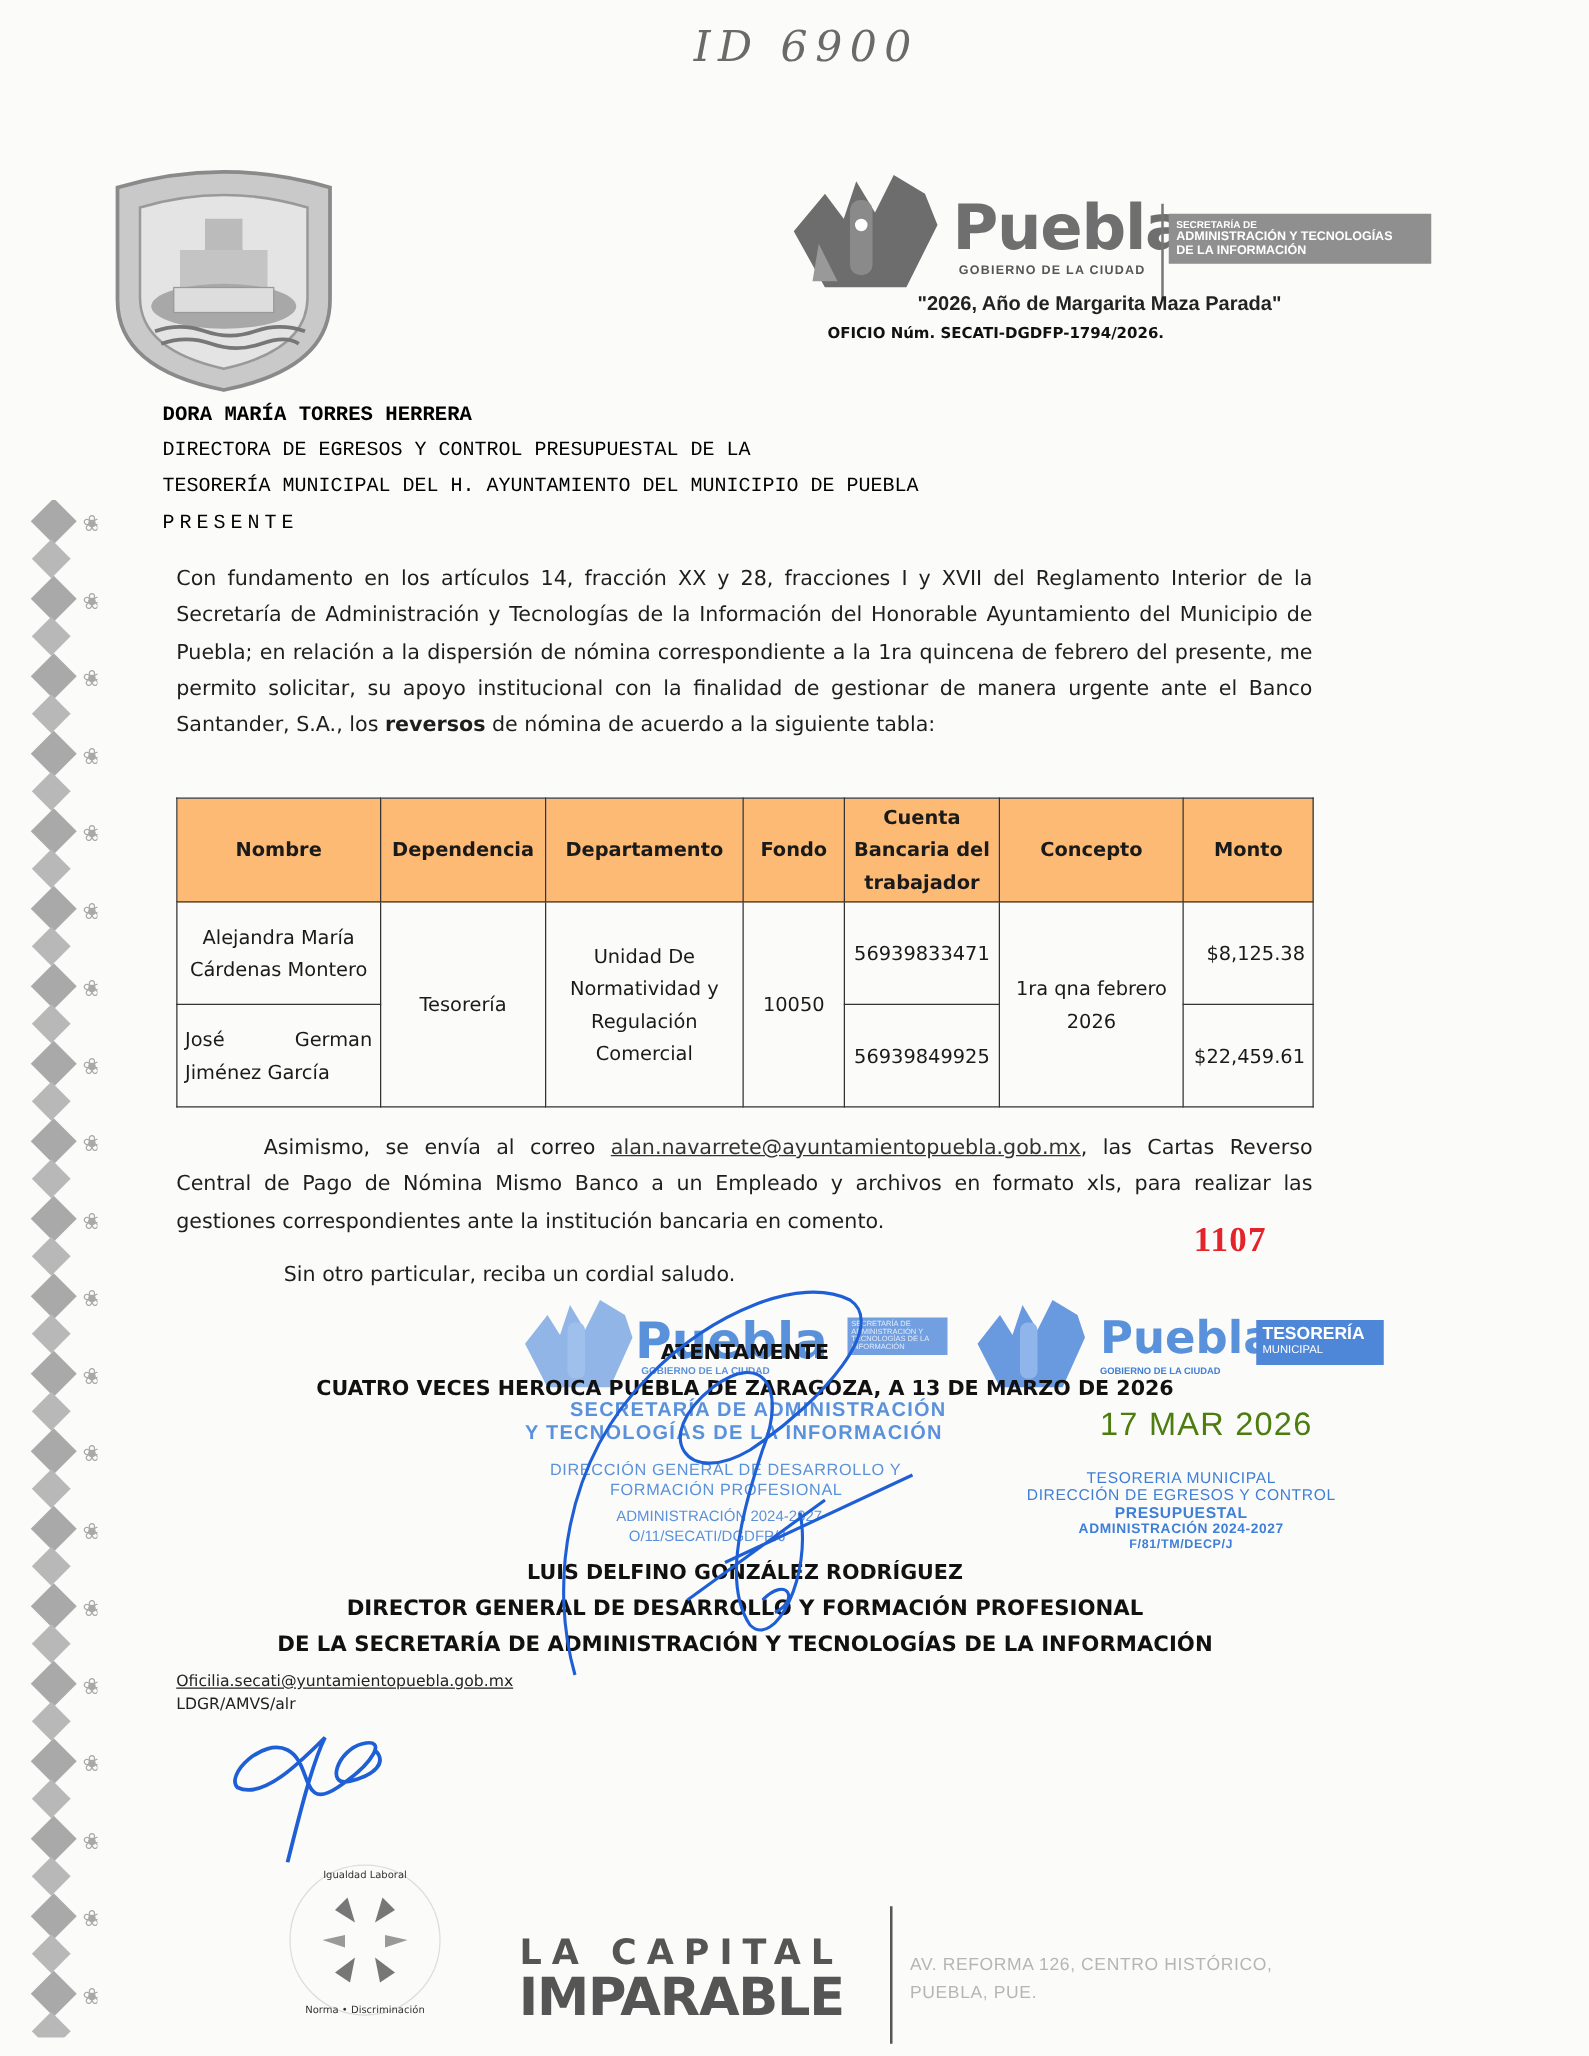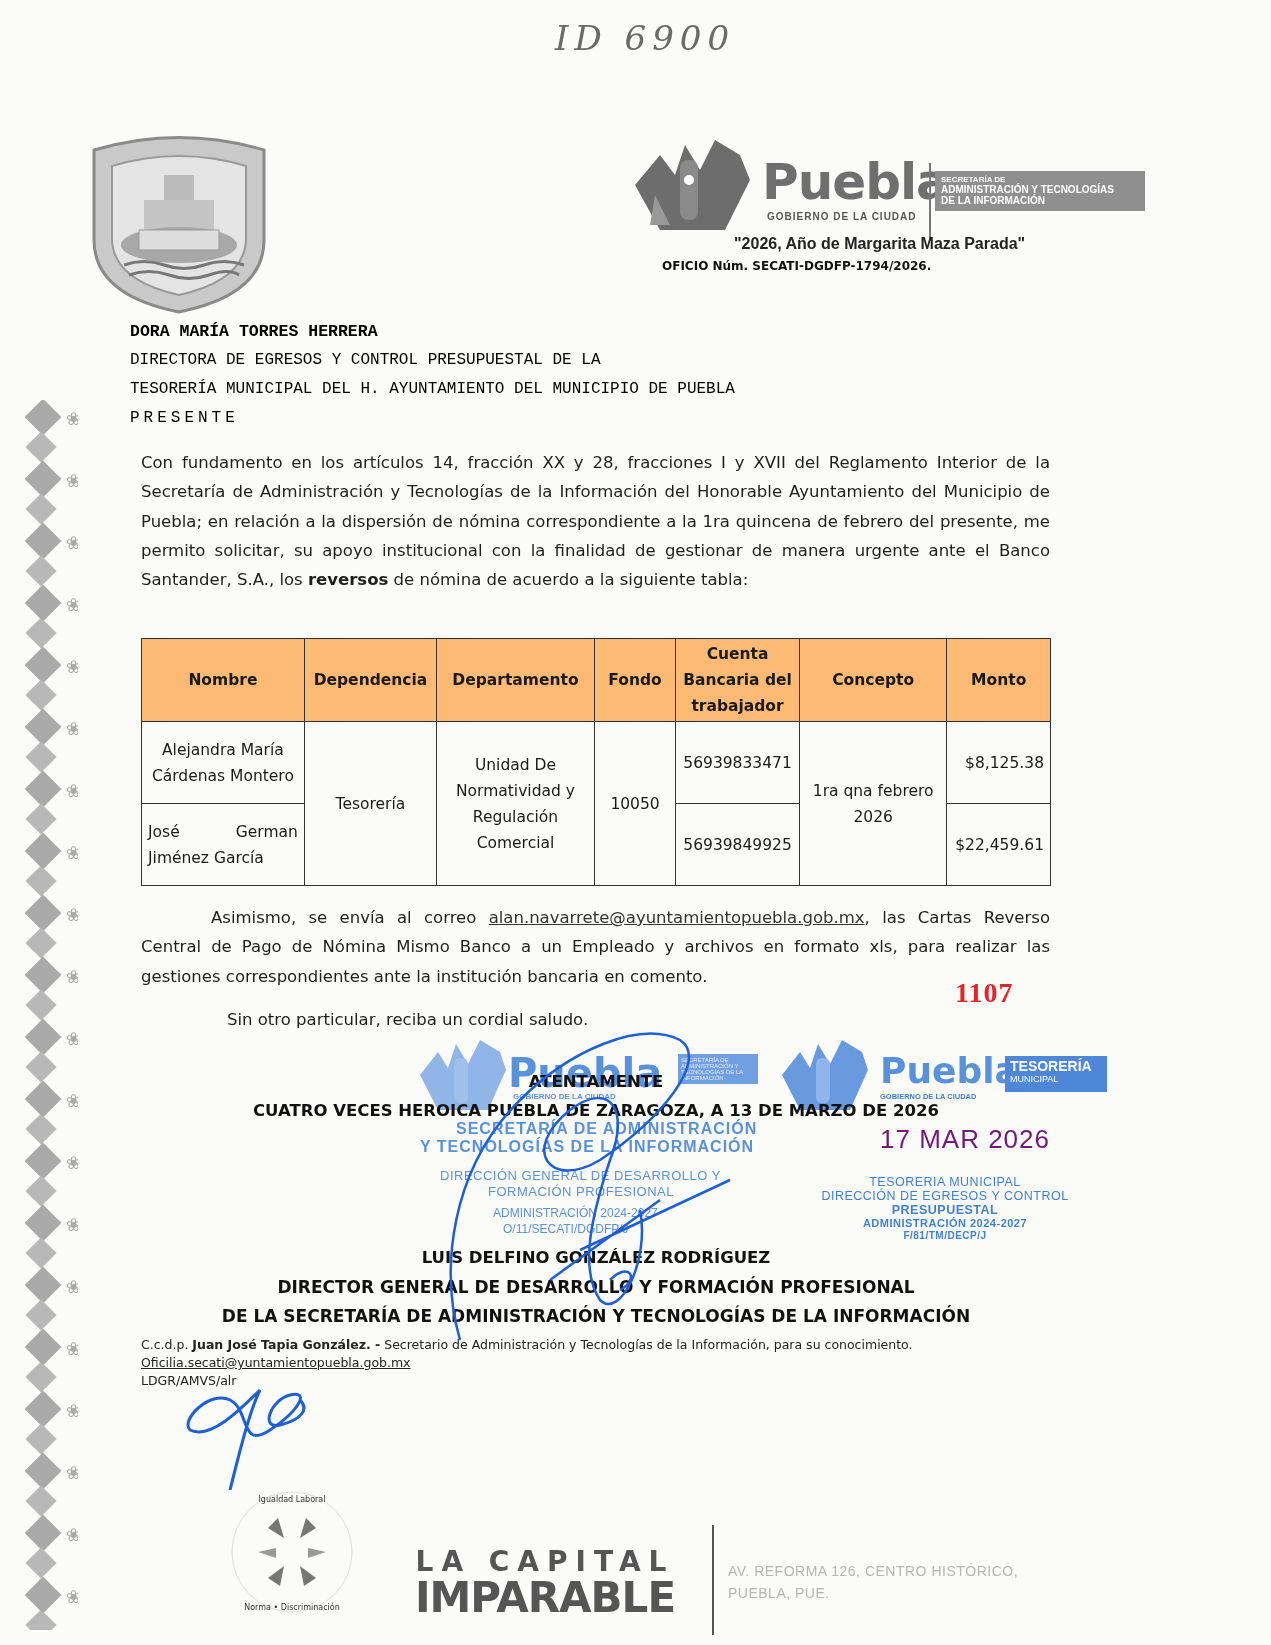--- a/index.html
+++ b/index.html
@@ -64,21 +64,21 @@
   .stamp1 .s-l5 { position: absolute; left: 75px; top: 166px; font-size: 12px; }
   .stamp1 .s-l6 { position: absolute; left: 85px; top: 182px; font-size: 12px; }
   .stamp1 .s-art, .stamp2 .s-art { position: absolute; left: 0; top: 0; width: 90px; height: 70px; }
 
   .stamp2 { position: absolute; left: 780px; top: 1032px; width: 330px; height: 220px; color: #3f7fd6; }
   .stamp2 .s-word { position: absolute; left: 100px; top: 18px; font-size: 36px; font-weight: bold; font-family: "DejaVu Sans", sans-serif; opacity: 0.85; }
   .stamp2 .s-box { position: absolute; left: 225px; top: 24px; width: 102px; height: 36px; background: #4f87d8; color: #fff; padding: 2px 5px; }
   .stamp2 .s-box .t1 { font-size: 14px; font-weight: bold; }
   .stamp2 .s-box .t2 { font-size: 9px; }
   .stamp2 .s-sub { position: absolute; left: 100px; top: 60px; font-size: 7.5px; font-weight: bold; }
-  .stamp2 .s-date { position: absolute; left: 100px; top: 92px; font-family: "Liberation Sans", sans-serif; font-size: 26px; color: #701a75; letter-spacing: 1px; }
+  .stamp2 .s-date { position: absolute; left: 100px; top: 92px; font-family: "Liberation Sans", sans-serif; font-size: 26px; color: #4d7c0f; letter-spacing: 1px; }
   .stamp2 .s-t { position: absolute; left: 0; width: 330px; text-align: center; font-size: 12.5px; letter-spacing: 0.5px; }
   .stamp2 .t-a { top: 143px; }
   .stamp2 .t-b { top: 157px; }
   .stamp2 .t-c { top: 171px; font-weight: bold; }
   .stamp2 .t-d { top: 185px; font-size: 11px; font-weight: bold; }
   .stamp2 .t-e { top: 198px; font-size: 10px; font-weight: bold; }
 
   .sign-center { position: absolute; left: 141px; width: 910px; text-align: center; font-family: "DejaVu Sans", sans-serif; font-weight: bold; color: #111; }
   .atentamente { top: 1072px; font-size: 16.5px; }
   .lugar-fecha { top: 1101px; font-size: 16.5px; }
@@ -323,21 +323,20 @@
 <div class="sign-center lugar-fecha">CUATRO VECES HEROICA PUEBLA DE ZARAGOZA, A 13 DE MARZO DE 2026</div>
 <div class="sign-center firmante">LUIS DELFINO GONZÁLEZ RODRÍGUEZ</div>
 <div class="sign-center cargo1">DIRECTOR GENERAL DE DESARROLLO Y FORMACIÓN PROFESIONAL</div>
 <div class="sign-center cargo2">DE LA SECRETARÍA DE ADMINISTRACIÓN Y TECNOLOGÍAS DE LA INFORMACIÓN</div>
 
 <svg class="signature" viewBox="0 0 360 330">
   <path d="M60 320 C40 250 50 150 120 80 C170 30 240 0 280 20 C310 40 260 100 200 140 C150 170 120 130 170 90 C210 60 230 90 210 140 C190 200 180 250 200 280 C220 300 250 240 240 190 M180 230 L330 160 M150 260 L260 180 M210 260 C230 240 240 260 220 270" stroke="#1f5fd6" stroke-width="2.5" fill="none"></path>
 </svg>
 
 <div class="ccp">
-  <div><span>C.c.d.p. </span><b>Juan José Tapia González. -</b><span> Secretario de Administración y Tecnologías de la Información, para su conocimiento.</span></div>
   <div class="mail">Oficilia.secati@yuntamientopuebla.gob.mx</div>
   <div>LDGR/AMVS/alr</div>
 </div>
 
 <svg class="initials" viewBox="0 0 170 120">
   <path d="M80 120 C90 80 100 40 110 20 C90 40 60 70 40 60 C30 50 60 20 80 30 C100 40 90 80 120 60 C150 40 160 20 140 25 C120 30 110 60 130 55 C150 50 160 40 150 30" stroke="#1f5fd6" stroke-width="3" fill="none"></path>
 </svg>
 
 <svg class="norma-seal" viewBox="0 0 128 128">
   <circle cx="64" cy="64" r="60" fill="none" stroke="#ddd" stroke-width="1"></circle>

